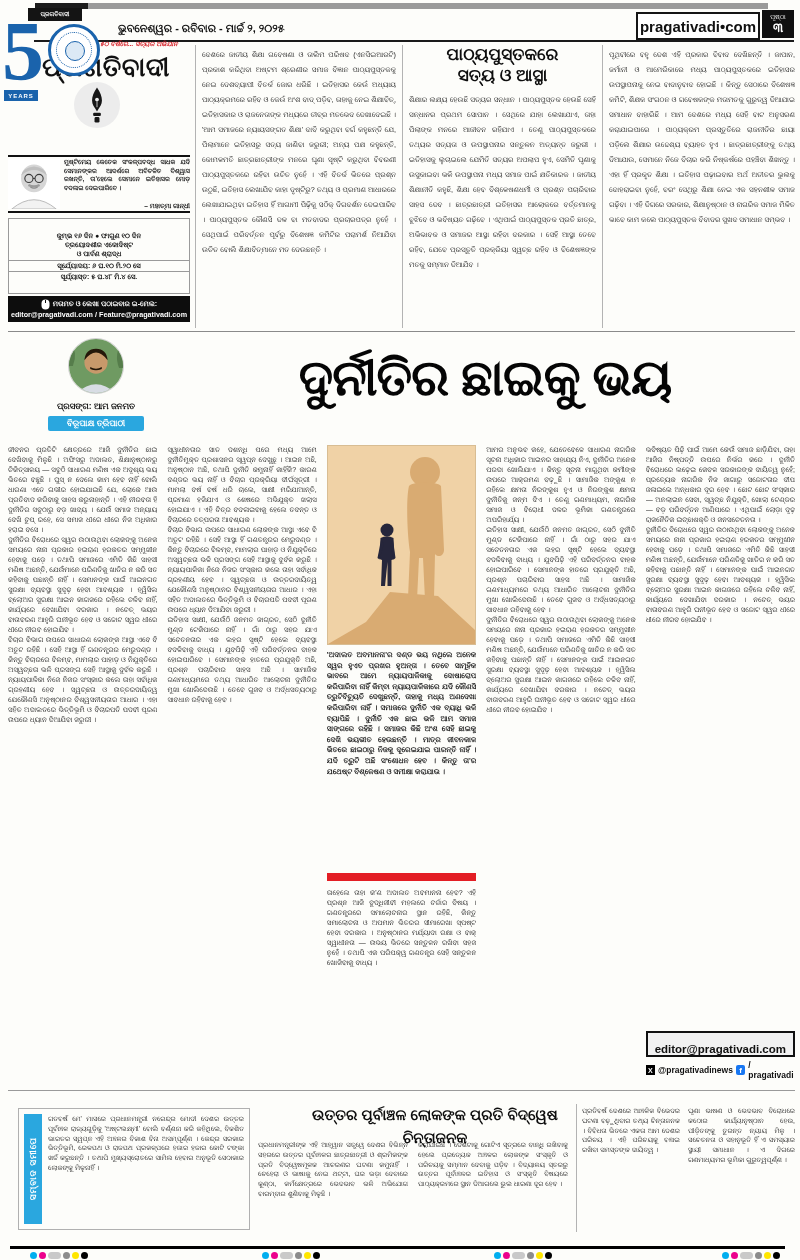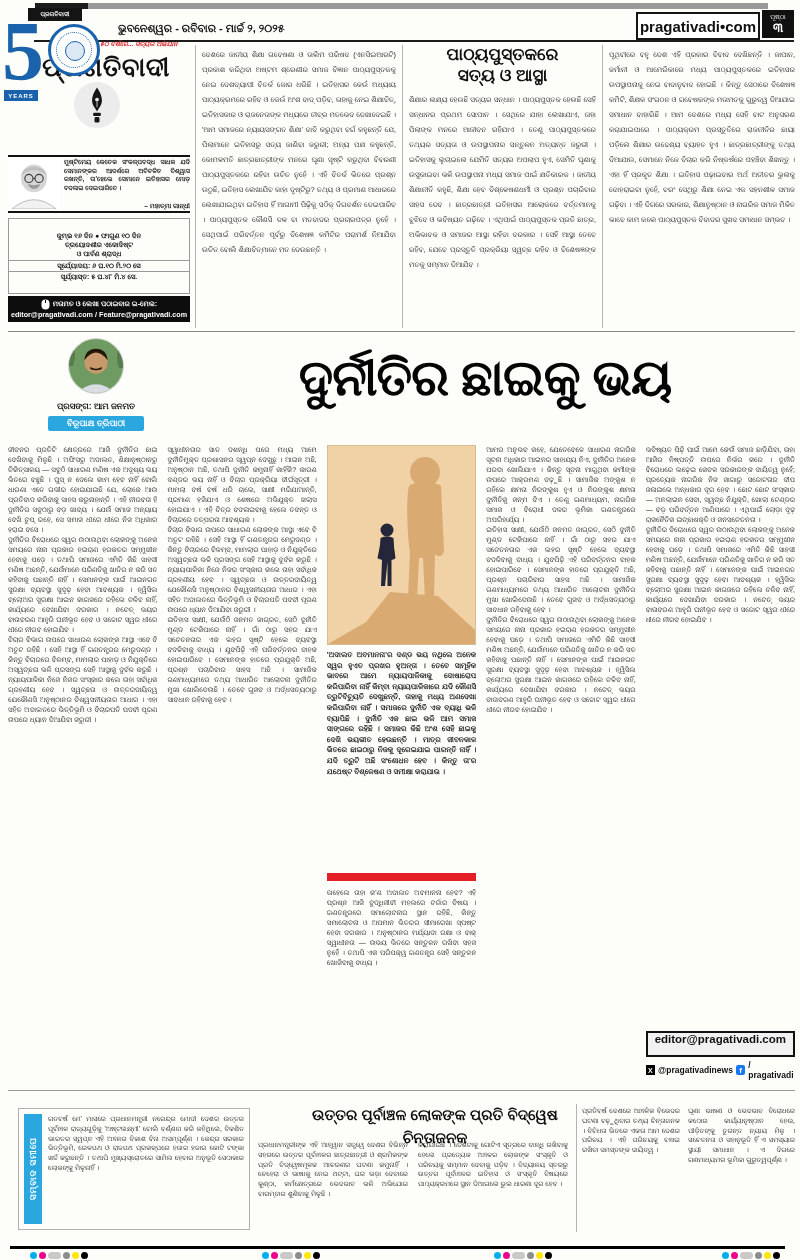--- a/index.html
+++ b/index.html
@@ -185,21 +185,21 @@
 
     <div style="flex:1;overflow:hidden;">
       <div class="jtext body7">ଆମର ଅନୁଭବ କହେ, ଯେତେବେଳେ ସାଧାରଣ ନାଗରିକ ସୂଚନା ଅଧିକାର ଆଇନର ସାହାଯ୍ୟ ନିଏ, ଦୁର୍ନୀତିର ଅନେକ ପରଦା ଖୋଲିଯାଏ । କିନ୍ତୁ ସୂଚନା ମାଗୁଥିବା କର୍ମୀଙ୍କ ଉପରେ ଆକ୍ରମଣ ବଢ଼ୁଛି । ସାମାଜିକ ଅଙ୍କୁଶ ନ ରହିଲେ କ୍ଷମତା ନିରଙ୍କୁଶ ହୁଏ ଓ ନିରଙ୍କୁଶ କ୍ଷମତା ଦୁର୍ନୀତିକୁ ଜନ୍ମ ଦିଏ । ତେଣୁ ଗଣମାଧ୍ୟମ, ନାଗରିକ ସମାଜ ଓ ବିରୋଧୀ ଦଳର ଭୂମିକା ଗଣତନ୍ତ୍ରରେ ଅପରିହାର୍ଯ୍ୟ ।</div>
       <div class="jtext body7">ଇତିହାସ ସାକ୍ଷୀ, ଯେଉଁଠି ଜନମତ ଜାଗ୍ରତ, ସେଠି ଦୁର୍ନୀତି ମୁଣ୍ଡ ଟେକିପାରେ ନାହିଁ । ଗାଁ ଠାରୁ ସହର ଯାଏ ସଚେତନତାର ଏକ ଲହର ସୃଷ୍ଟି ହେଲେ ବ୍ୟବସ୍ଥା ବଦଳିବାକୁ ବାଧ୍ୟ । ଯୁବପିଢ଼ି ଏହି ପରିବର୍ତ୍ତନର ବାହକ ହୋଇପାରିବେ । ସେମାନଙ୍କ ହାତରେ ପ୍ରଯୁକ୍ତି ଅଛି, ପ୍ରଶ୍ନ ପଚାରିବାର ସାହସ ଅଛି । ସାମାଜିକ ଗଣମାଧ୍ୟମରେ ତଥ୍ୟ ଆଧାରିତ ଆଲୋଚନା ଦୁର୍ନୀତିର ମୁଖା ଖୋଲିଦେଉଛି । ତେବେ ଗୁଜବ ଓ ଅର୍ଦ୍ଧସତ୍ୟଠାରୁ ସାବଧାନ ରହିବାକୁ ହେବ ।</div>
       <div class="jtext body7">ଦୁର୍ନୀତିର ବିରୋଧରେ ସ୍ୱର ଉଠାଉଥିବା ଲୋକଙ୍କୁ ଅନେକ ସମୟରେ ନାନା ପ୍ରକାର ହଇରାଣ ହରକତର ସମ୍ମୁଖୀନ ହେବାକୁ ପଡ଼େ । ତଥାପି ସମାଜରେ ଏମିତି କିଛି ସାହସୀ ମଣିଷ ଅଛନ୍ତି, ଯେଉଁମାନେ ପରିଣତିକୁ ଖାତିର ନ କରି ସତ କହିବାକୁ ପଛାନ୍ତି ନାହିଁ । ସେମାନଙ୍କ ପାଇଁ ଆଇନଗତ ସୁରକ୍ଷା ବ୍ୟବସ୍ଥା ସୁଦୃଢ଼ ହେବା ଆବଶ୍ୟକ । ହ୍ୱିସିଲ ବ୍ଲୋଅର ସୁରକ୍ଷା ଆଇନ କାଗଜରେ ରହିଲେ ଚଳିବ ନାହିଁ, କାର୍ଯ୍ୟରେ ଦେଖାଯିବା ଦରକାର । ନଚେତ୍ ଭୟର ବାତାବରଣ ଆହୁରି ଘନୀଭୂତ ହେବ ଓ ସଚ୍ଚୋଟ ସ୍ୱର ଧୀରେ ଧୀରେ ନୀରବ ହୋଇଯିବ ।</div>
     </div>
 
     <div style="flex:1;overflow:hidden;display:flex;flex-direction:column;">
       <div class="jtext body7">ଭବିଷ୍ୟତ ପିଢ଼ି ପାଇଁ ଆମେ କେଉଁ ସମାଜ ଛାଡ଼ିଯିବା, ତାହା ଆଜିର ନିଷ୍ପତ୍ତି ଉପରେ ନିର୍ଭର କରେ । ଦୁର୍ନୀତି ବିରୋଧରେ ଲଢ଼େଇ କେବଳ ସରକାରଙ୍କ ଦାୟିତ୍ୱ ନୁହେଁ; ପ୍ରତ୍ୟେକ ନାଗରିକ ନିଜ ଜାଗାରୁ ସଚ୍ଚୋଟତାର ଦୀପ ଜଳାଇଲେ ଅନ୍ଧକାର ଦୂର ହେବ । ଛୋଟ ଛୋଟ ସଂସ୍କାର — ଅନଲାଇନ ସେବା, ସ୍ୱଚ୍ଛ ନିଯୁକ୍ତି, ଖୋଲା ଟେଣ୍ଡର — ବଡ଼ ପରିବର୍ତ୍ତନ ଆଣିପାରେ । ଏଥିପାଇଁ ଲୋଡ଼ା ଦୃଢ଼ ରାଜନୈତିକ ଇଚ୍ଛାଶକ୍ତି ଓ ଜନସଚେତନତା ।</div>
       <div class="jtext body7" style="flex:1;overflow:hidden;">ଦୁର୍ନୀତିର ବିରୋଧରେ ସ୍ୱର ଉଠାଉଥିବା ଲୋକଙ୍କୁ ଅନେକ ସମୟରେ ନାନା ପ୍ରକାର ହଇରାଣ ହରକତର ସମ୍ମୁଖୀନ ହେବାକୁ ପଡ଼େ । ତଥାପି ସମାଜରେ ଏମିତି କିଛି ସାହସୀ ମଣିଷ ଅଛନ୍ତି, ଯେଉଁମାନେ ପରିଣତିକୁ ଖାତିର ନ କରି ସତ କହିବାକୁ ପଛାନ୍ତି ନାହିଁ । ସେମାନଙ୍କ ପାଇଁ ଆଇନଗତ ସୁରକ୍ଷା ବ୍ୟବସ୍ଥା ସୁଦୃଢ଼ ହେବା ଆବଶ୍ୟକ । ହ୍ୱିସିଲ ବ୍ଲୋଅର ସୁରକ୍ଷା ଆଇନ କାଗଜରେ ରହିଲେ ଚଳିବ ନାହିଁ, କାର୍ଯ୍ୟରେ ଦେଖାଯିବା ଦରକାର । ନଚେତ୍ ଭୟର ବାତାବରଣ ଆହୁରି ଘନୀଭୂତ ହେବ ଓ ସଚ୍ଚୋଟ ସ୍ୱର ଧୀରେ ଧୀରେ ନୀରବ ହୋଇଯିବ ।</div>
-      <div style="border:2px solid #111;background:#f1f1f1;height:22px;display:flex;align-items:flex-start;justify-content:center;margin-top:4px;">
+      <div style="border:2px solid #111;background:#f1f1f1;height:22px;display:flex;align-items:flex-end;justify-content:center;margin-top:4px;">
         <span style="font-size:11.5px;font-weight:bold;">editor@pragativadi.com</span>
       </div>
       <div style="display:flex;align-items:center;justify-content:center;gap:3px;margin-top:3px;">
         <span style="width:10px;height:10px;background:#000;color:#fff;font-size:7px;font-weight:bold;display:inline-flex;align-items:center;justify-content:center;">X</span>
         <span style="font-size:8.5px;font-weight:bold;">@pragativadinews</span>
         <span style="width:10px;height:10px;background:#1877f2;color:#fff;font-size:8px;font-weight:bold;display:inline-flex;align-items:center;justify-content:center;border-radius:2px;">f</span>
         <span style="font-size:8.5px;font-weight:bold;">/ pragativadi</span>
       </div>
     </div>
   </div>

